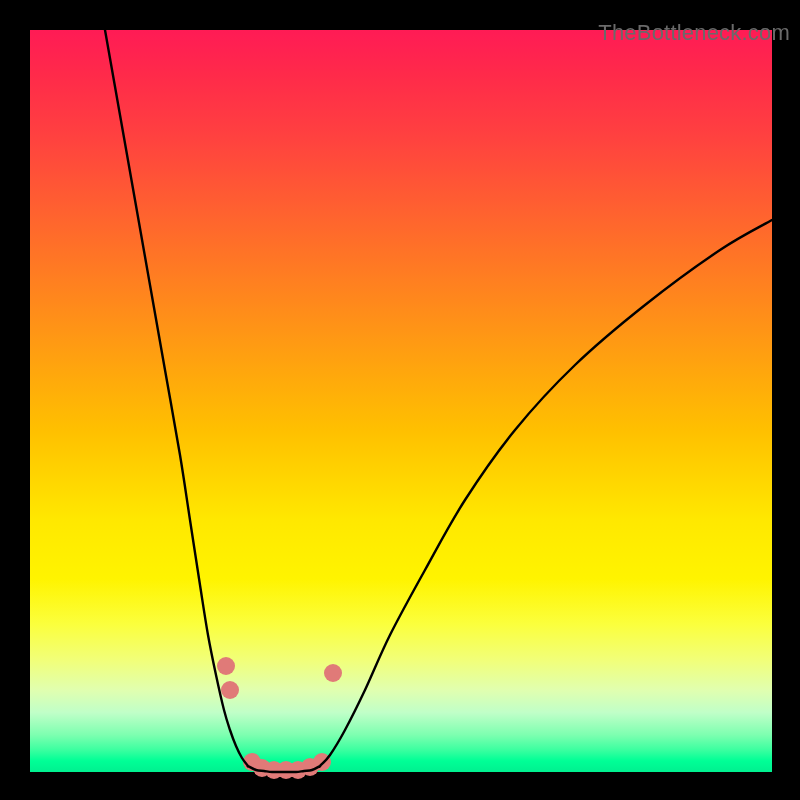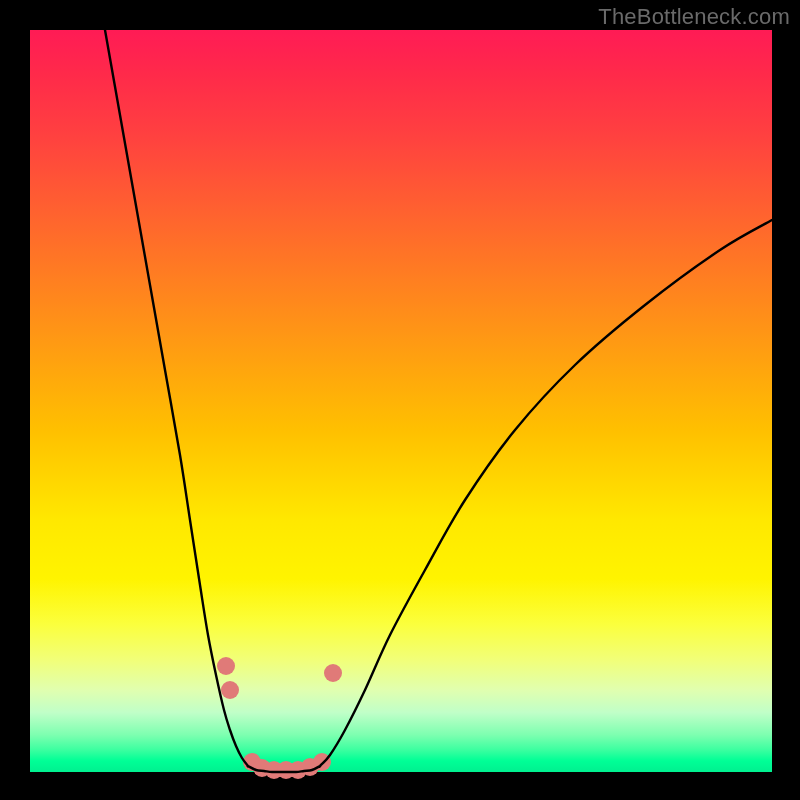--- a/index.html
+++ b/index.html
@@ -41,21 +41,21 @@
       #e0ffb0 89%,
       #c0ffc8 92%,
       #7dffb0 95%,
       #3cffa0 97%,
       #00ff96 98.5%,
       #00f090 100%
     );
   }
   .watermark {
     position: absolute;
-    top: 4px;
+    top: 20px;
     right: 10px;
     color: #6a6a6a;
     font-size: 22px;
     font-weight: 500;
     letter-spacing: 0.2px;
     user-select: none;
   }
   svg.curve {
     position: absolute;
     left: 0;

